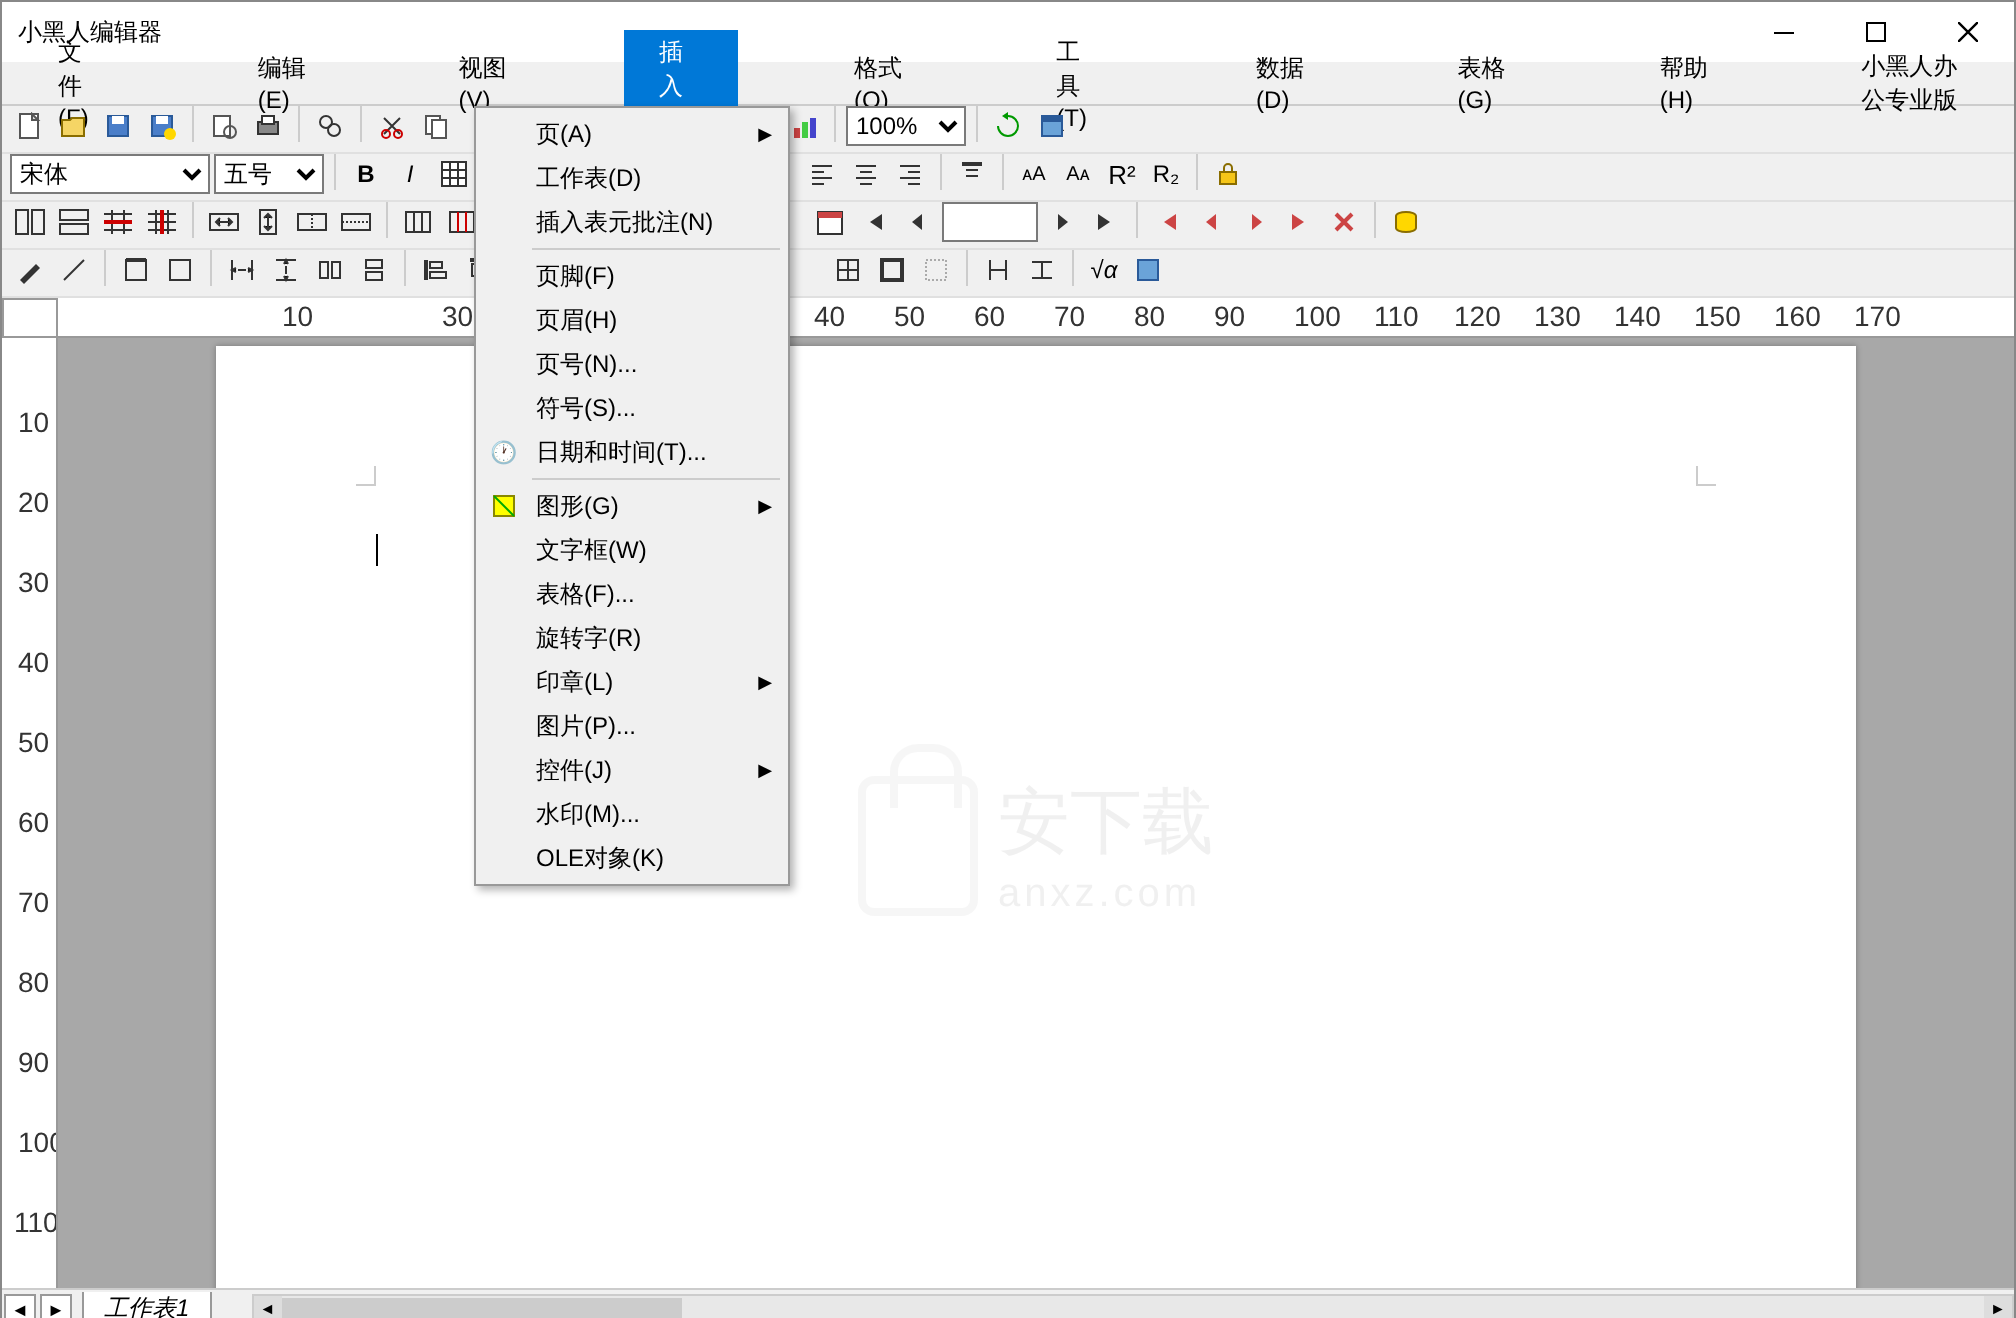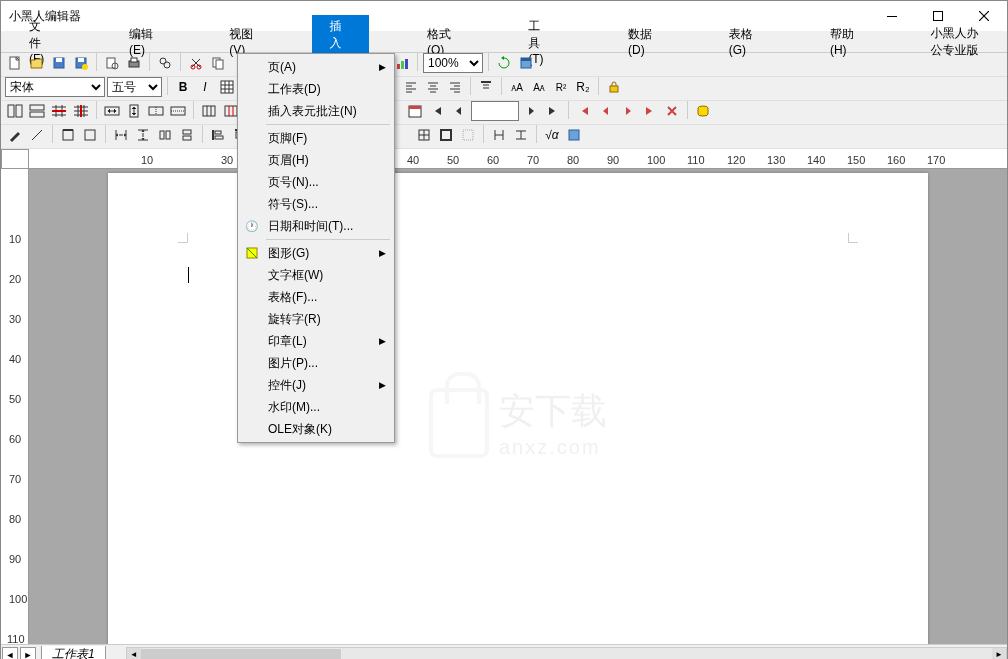--- a/index.html
+++ b/index.html
@@ -17,21 +17,21 @@
 .toolbar { height: 24px; background: #f0f0f0; display: flex; padding: 0 4px; gap: 2px; border-bottom: 1px solid #e0e0e0; }
 .tb-sep { width: 1px; height: 18px; background: #ccc; margin: 0 3px; }
 .tb-btn { width: 20px; height: 20px; display: flex; align-items: center; justify-content: center; cursor: pointer; border: 1px solid transparent; }
 .tb-select { height: 20px; font-size: 12px; border: 1px solid #7a7a7a; background: #fff; }
 .tb-input { height: 20px; width: 48px; font-size: 11px; border: 1px solid #7a7a7a; text-align: center; }
 
 .workspace { position: relative; display: flex; height: calc(100% - 30px - 22px - 96px - 20px - 14px); }
 
 .ruler-h { height: 20px; background: #fff; border-bottom: 1px solid #999; display: flex; align-items: flex-end; position: relative; margin-left: 28px; overflow: hidden; }
 .ruler-v { width: 28px; background: #fff; border-right: 1px solid #999; position: relative; overflow: hidden; }
-.ruler-tick { position: absolute; font-size: 11px; color: #333; margin-top: 30px; }
+.ruler-tick { position: absolute; font-size: 14px; color: #333; }
 
 .canvas-area { flex: 1; background: #a8a8a8; position: relative; overflow: auto; display: flex; justify-content: center; }
 .page { background: #fff; width: 820px; margin: 4px 0; position: relative; box-shadow: 0 0 3px rgba(0,0,0,0.3); min-height: 500px; }
 .page-margin { position: absolute; border: 1px solid #ccc; }
 .page-margin.tl { left: 70px; top: 60px; width: 10px; height: 10px; border-right: none; border-bottom: none; transform: rotate(180deg); }
 .page-margin.tr { right: 70px; top: 60px; width: 10px; height: 10px; border-left: none; border-bottom: none; transform: rotate(180deg); }
 .cursor-line { position: absolute; left: 80px; top: 94px; width: 1px; height: 16px; background: #000; }
 
 .watermark { position: absolute; left: 50%; top: 50%; transform: translate(-50%, -50%); opacity: 0.12; pointer-events: none; display: flex; align-items: center; gap: 10px; color: #888; }
 .watermark .lock { width: 60px; height: 70px; border: 4px solid #bbb; border-radius: 8px; position: relative; }
@@ -212,21 +212,21 @@
     <div class="tb-sep"></div>
     <div class="tb-btn">
         <svg width="14" height="14">
           <path d="M2 2 H12" stroke="#333" stroke-width="2"></path>
           <path d="M4 5 H10 M4 8 H10" stroke="#333"></path>
         </svg>
       </div>
     <div class="tb-sep"></div>
     <div class="tb-btn" style="font-size:10px">ᴀA</div>
     <div class="tb-btn" style="font-size:10px">Aᴀ</div>
-    <div class="tb-btn" style="font-size:10px">R²</div>
+    <div class="tb-btn" style="font-size:13px">R²</div>
     <div class="tb-btn" style="font-size:12px">R₂</div>
     <div class="tb-sep"></div>
     <div class="tb-btn">
         <svg width="14" height="14">
           <rect x="3" y="6" width="8" height="6" fill="#f5c518" stroke="#8a6d00"></rect>
           <path d="M5 6 V4 A2 2 0 0 1 9 4 V6" fill="none" stroke="#8a6d00"></path>
         </svg>
       </div>
   </div>
 

